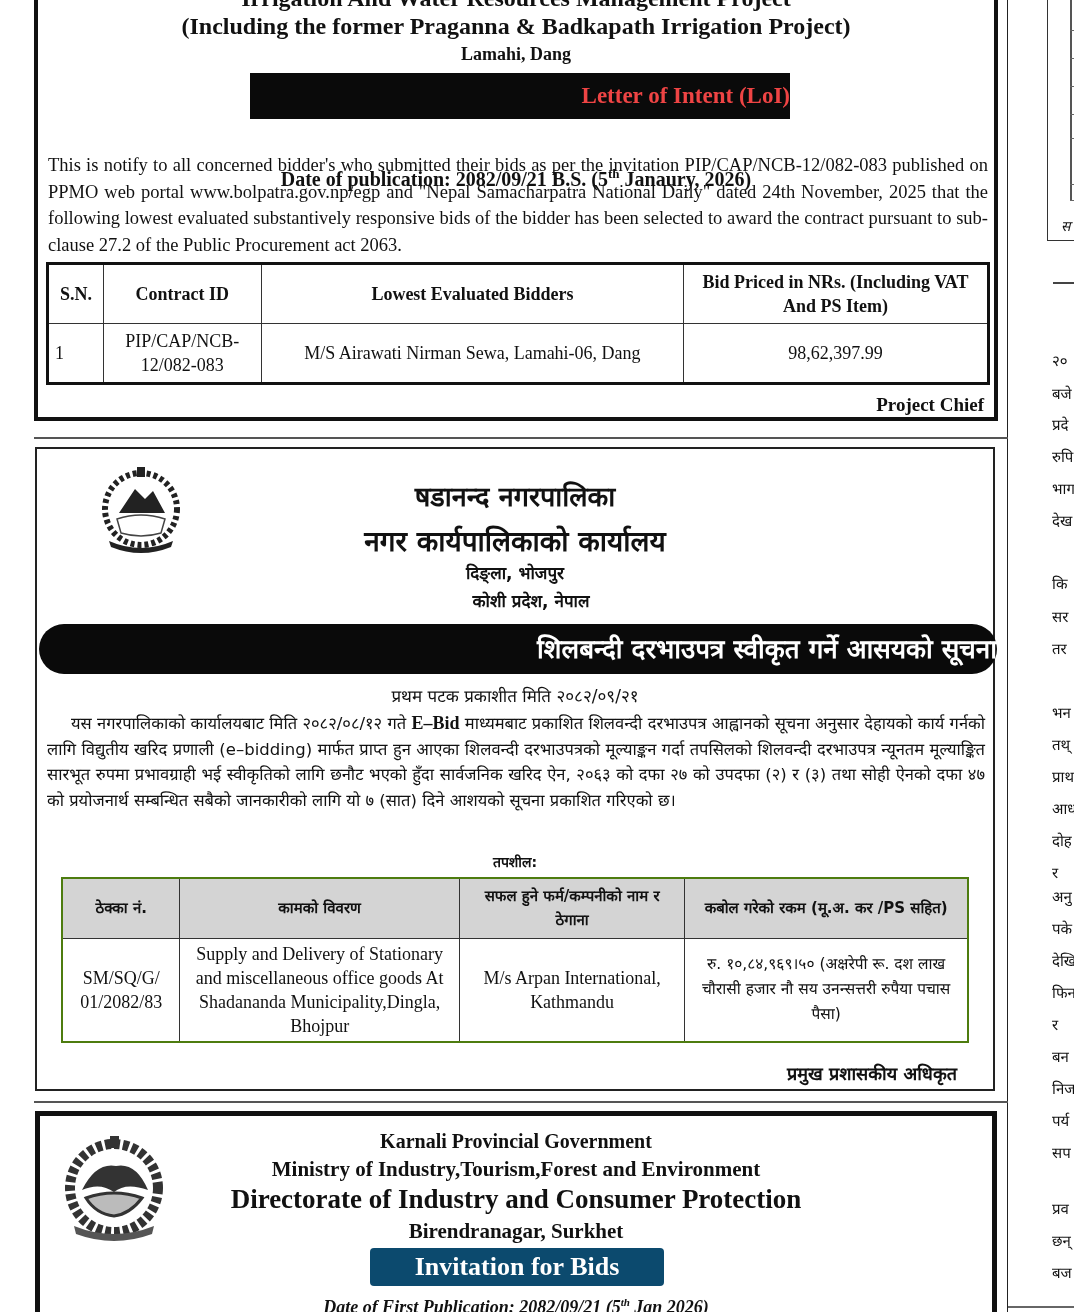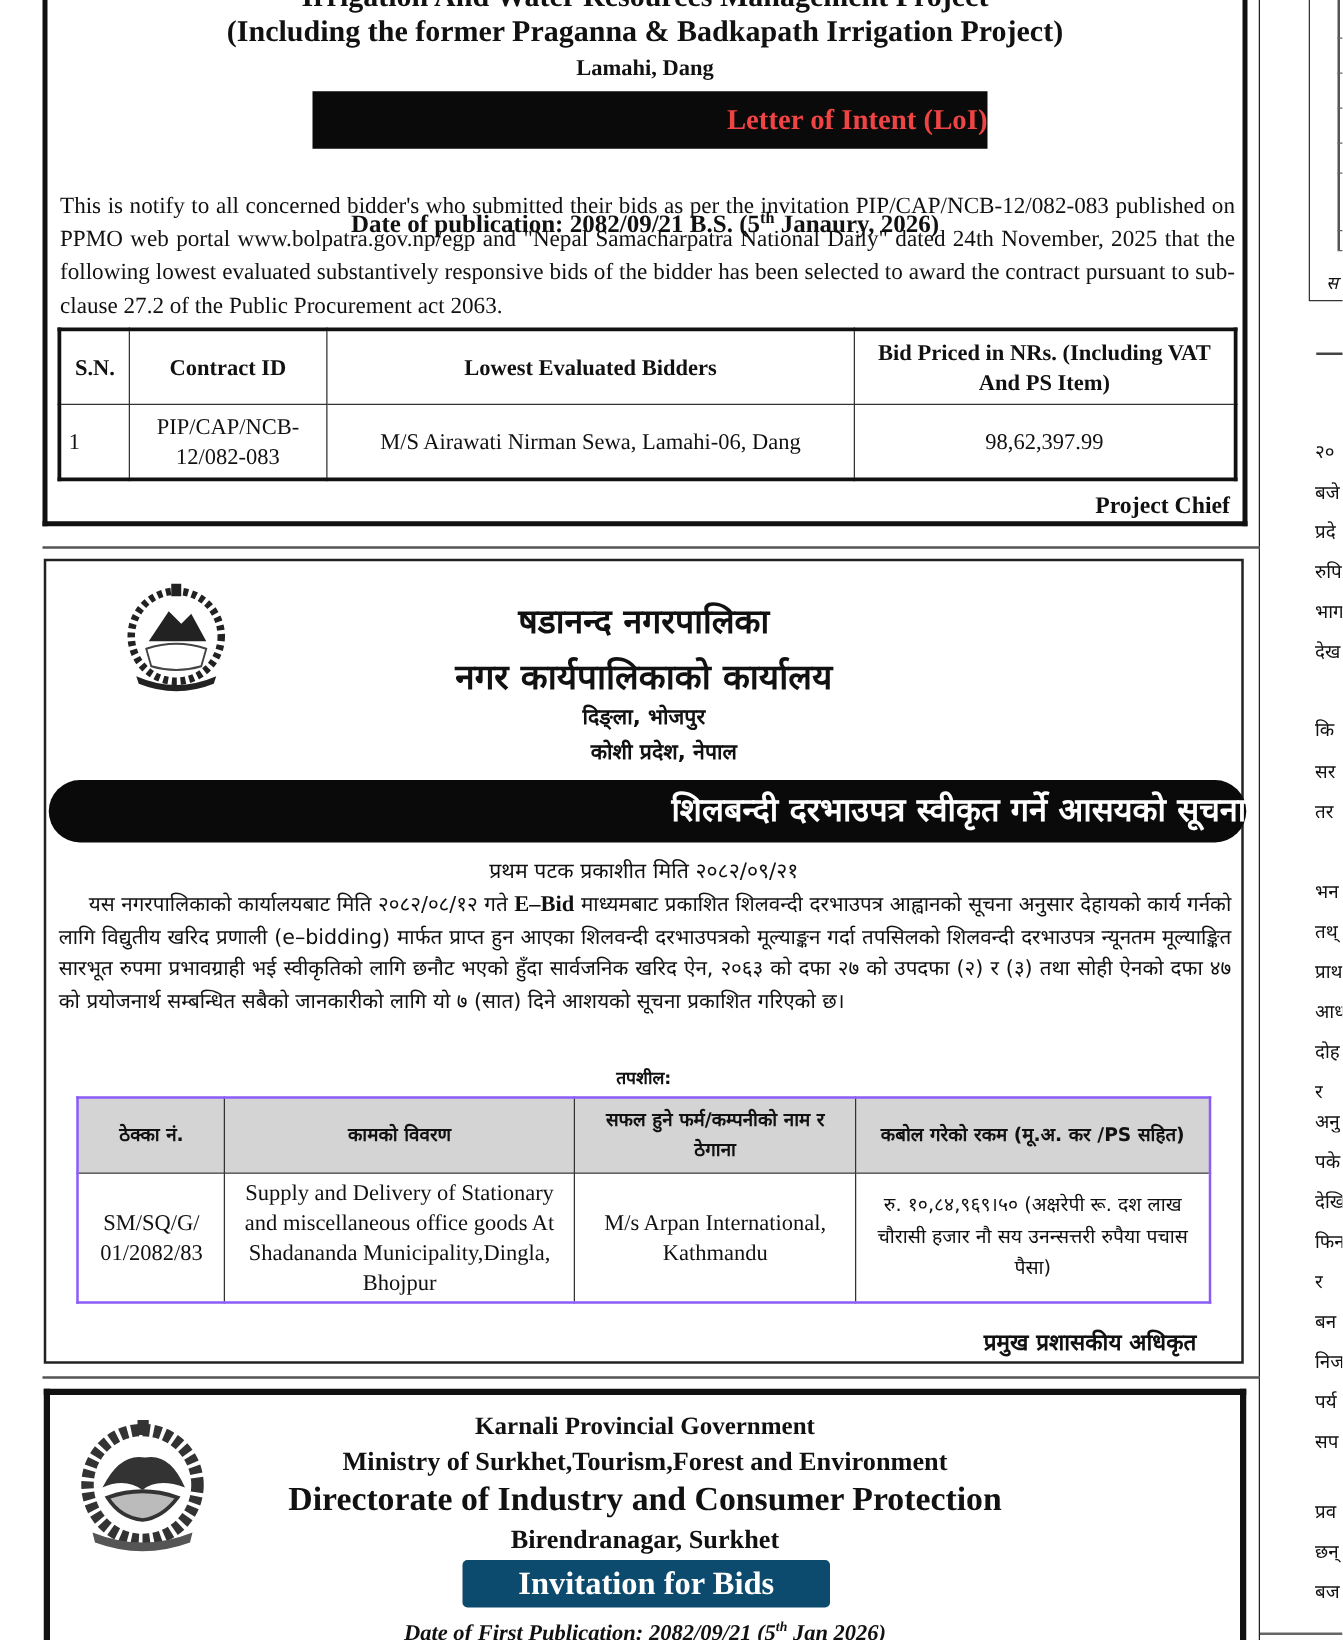--- a/index.html
+++ b/index.html
@@ -32,21 +32,21 @@
   .emblem { position: absolute; }
   .n2-h1 { position: absolute; left: 0; width: 100%; top: 28px; text-align: center; font-weight: bold; font-size: 27px; font-family: "DejaVu Sans", sans-serif; }
   .n2-h2 { position: absolute; left: 0; width: 100%; top: 72px; text-align: center; font-weight: bold; font-size: 28px; font-family: "DejaVu Sans", sans-serif; }
   .n2-h3 { position: absolute; left: 0; width: 100%; top: 112px; text-align: center; font-weight: bold; font-size: 17px; font-family: "DejaVu Sans", sans-serif; }
   .n2-h4 { position: absolute; left: 0; width: 100%; top: 140px; text-align: center; font-weight: bold; font-size: 17px; font-family: "DejaVu Sans", sans-serif; margin-left: 16px; }
   .n2-banner { position: absolute; left: 2px; top: 175px; width: 958px; height: 50px; background: #0a0a0a; color: #fff; border-radius: 25px; text-align: right; font-weight: bold; font-size: 26px; line-height: 50px; font-family: "DejaVu Sans", sans-serif; }
   .n2-date { position: absolute; left: 0; width: 100%; top: 235px; text-align: center; font-size: 17px; font-family: "DejaVu Sans", sans-serif; }
   .n2-body { position: absolute; left: 10px; width: 938px; top: 262px; font-size: 16.5px; line-height: 25.5px; text-align: justify; font-family: "DejaVu Sans", sans-serif; text-indent: 24px; }
   .n2-body b { font-family: "Liberation Serif", serif; font-size: 18px; }
   .n2-sched { position: absolute; left: 0; width: 100%; top: 403px; text-align: center; font-weight: bold; font-size: 14px; font-family: "DejaVu Sans", sans-serif; }
-  .n2-table { position: absolute; left: 24px; top: 428px; width: 908px; border-collapse: collapse; border: 2px solid #8b5cf6; }
+  .n2-table { position: absolute; left: 24px; top: 428px; width: 908px; border-collapse: collapse; border: 2px solid #4d7c0f; }
   .n2-table th { background: #d4d4d4; border: 1px solid #333; font-weight: bold; font-size: 15px; font-family: "DejaVu Sans", sans-serif; height: 60px; line-height: 24px; padding: 2px 6px; text-align: center; }
   .n2-table td { border: 1px solid #333; font-size: 18px; line-height: 24px; text-align: center; height: 104px; padding: 2px 6px; vertical-align: middle; }
   .n2-table td.dev { font-family: "DejaVu Sans", sans-serif; font-size: 15.5px; line-height: 25px; }
   .n2-sign { position: absolute; right: 36px; top: 612px; font-weight: bold; font-size: 18px; font-family: "DejaVu Sans", sans-serif; }
 
   
   .notice3 { position: absolute; left: 35px; top: 1111px; width: 962px; height: 220px; border: 5px solid #111; border-bottom: none; }
   .n3-l1 { position: absolute; left: 0; width: 100%; top: 14px; text-align: center; font-weight: bold; font-size: 20px; }
   .n3-l2 { position: absolute; left: 0; width: 100%; top: 41px; text-align: center; font-weight: bold; font-size: 21px; }
   .n3-l3 { position: absolute; left: 0; width: 100%; top: 68px; text-align: center; font-weight: bold; font-size: 27px; }
@@ -152,21 +152,21 @@
 
 <div class="notice3">
   <svg class="emblem" style="left:16px;top:16px;" width="116" height="110" viewBox="0 0 116 110">
     <circle cx="58" cy="56" r="44" fill="none" stroke="#333" stroke-width="10" stroke-dasharray="6 3"></circle>
     <path d="M26 58 Q40 30 60 34 Q80 30 92 58 Q70 50 58 60 Q44 50 26 58 Z" fill="#333"></path>
     <path d="M30 66 Q58 56 86 66 Q74 82 58 84 Q40 82 30 66 Z" fill="#bbb" stroke="#333" stroke-width="3"></path>
     <rect x="54" y="4" width="9" height="12" fill="#333"></rect>
     <path d="M18 94 Q58 110 98 94 L96 102 Q58 116 20 102 Z" fill="#555"></path>
   </svg>
   <div class="n3-l1">Karnali Provincial Government</div>
-  <div class="n3-l2">Ministry of Surkhet,Tourism,Forest and Environment</div>
+  <div class="n3-l2">Ministry of Industry,Tourism,Forest and Environment</div>
   <div class="n3-l3">Directorate of Industry and Consumer Protection</div>
   <div class="n3-l4">Birendranagar, Surkhet</div>
   <div class="n3-banner">Invitation for Bids</div>
   <div class="n3-date"><span>Date of First Publication: 2082/09/21 (5</span><sup>th</sup><span> Jan 2026)</span></div>
 </div>
 
 <div class="rc-box"></div>
 <div class="rc-grid"></div>
 <div class="rc-gridline" style="top:30px"></div>
 <div class="rc-gridline" style="top:58px"></div>

